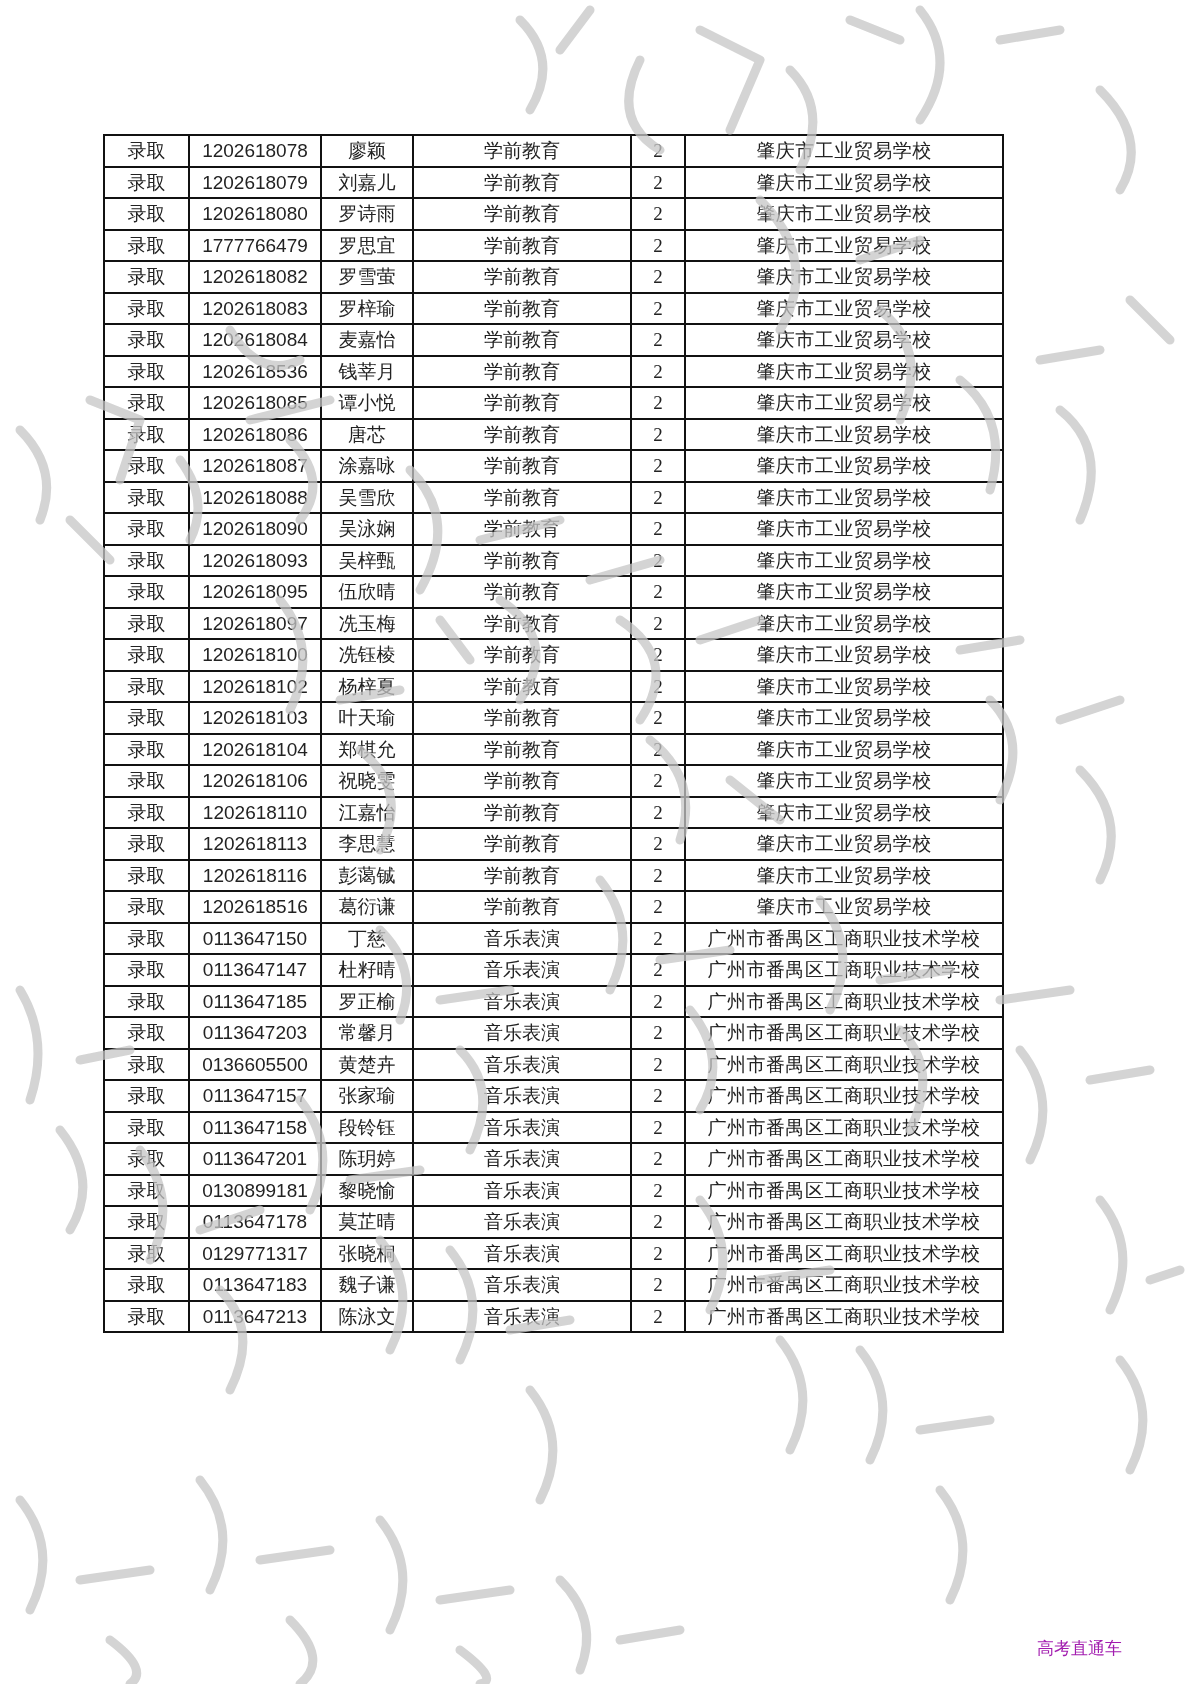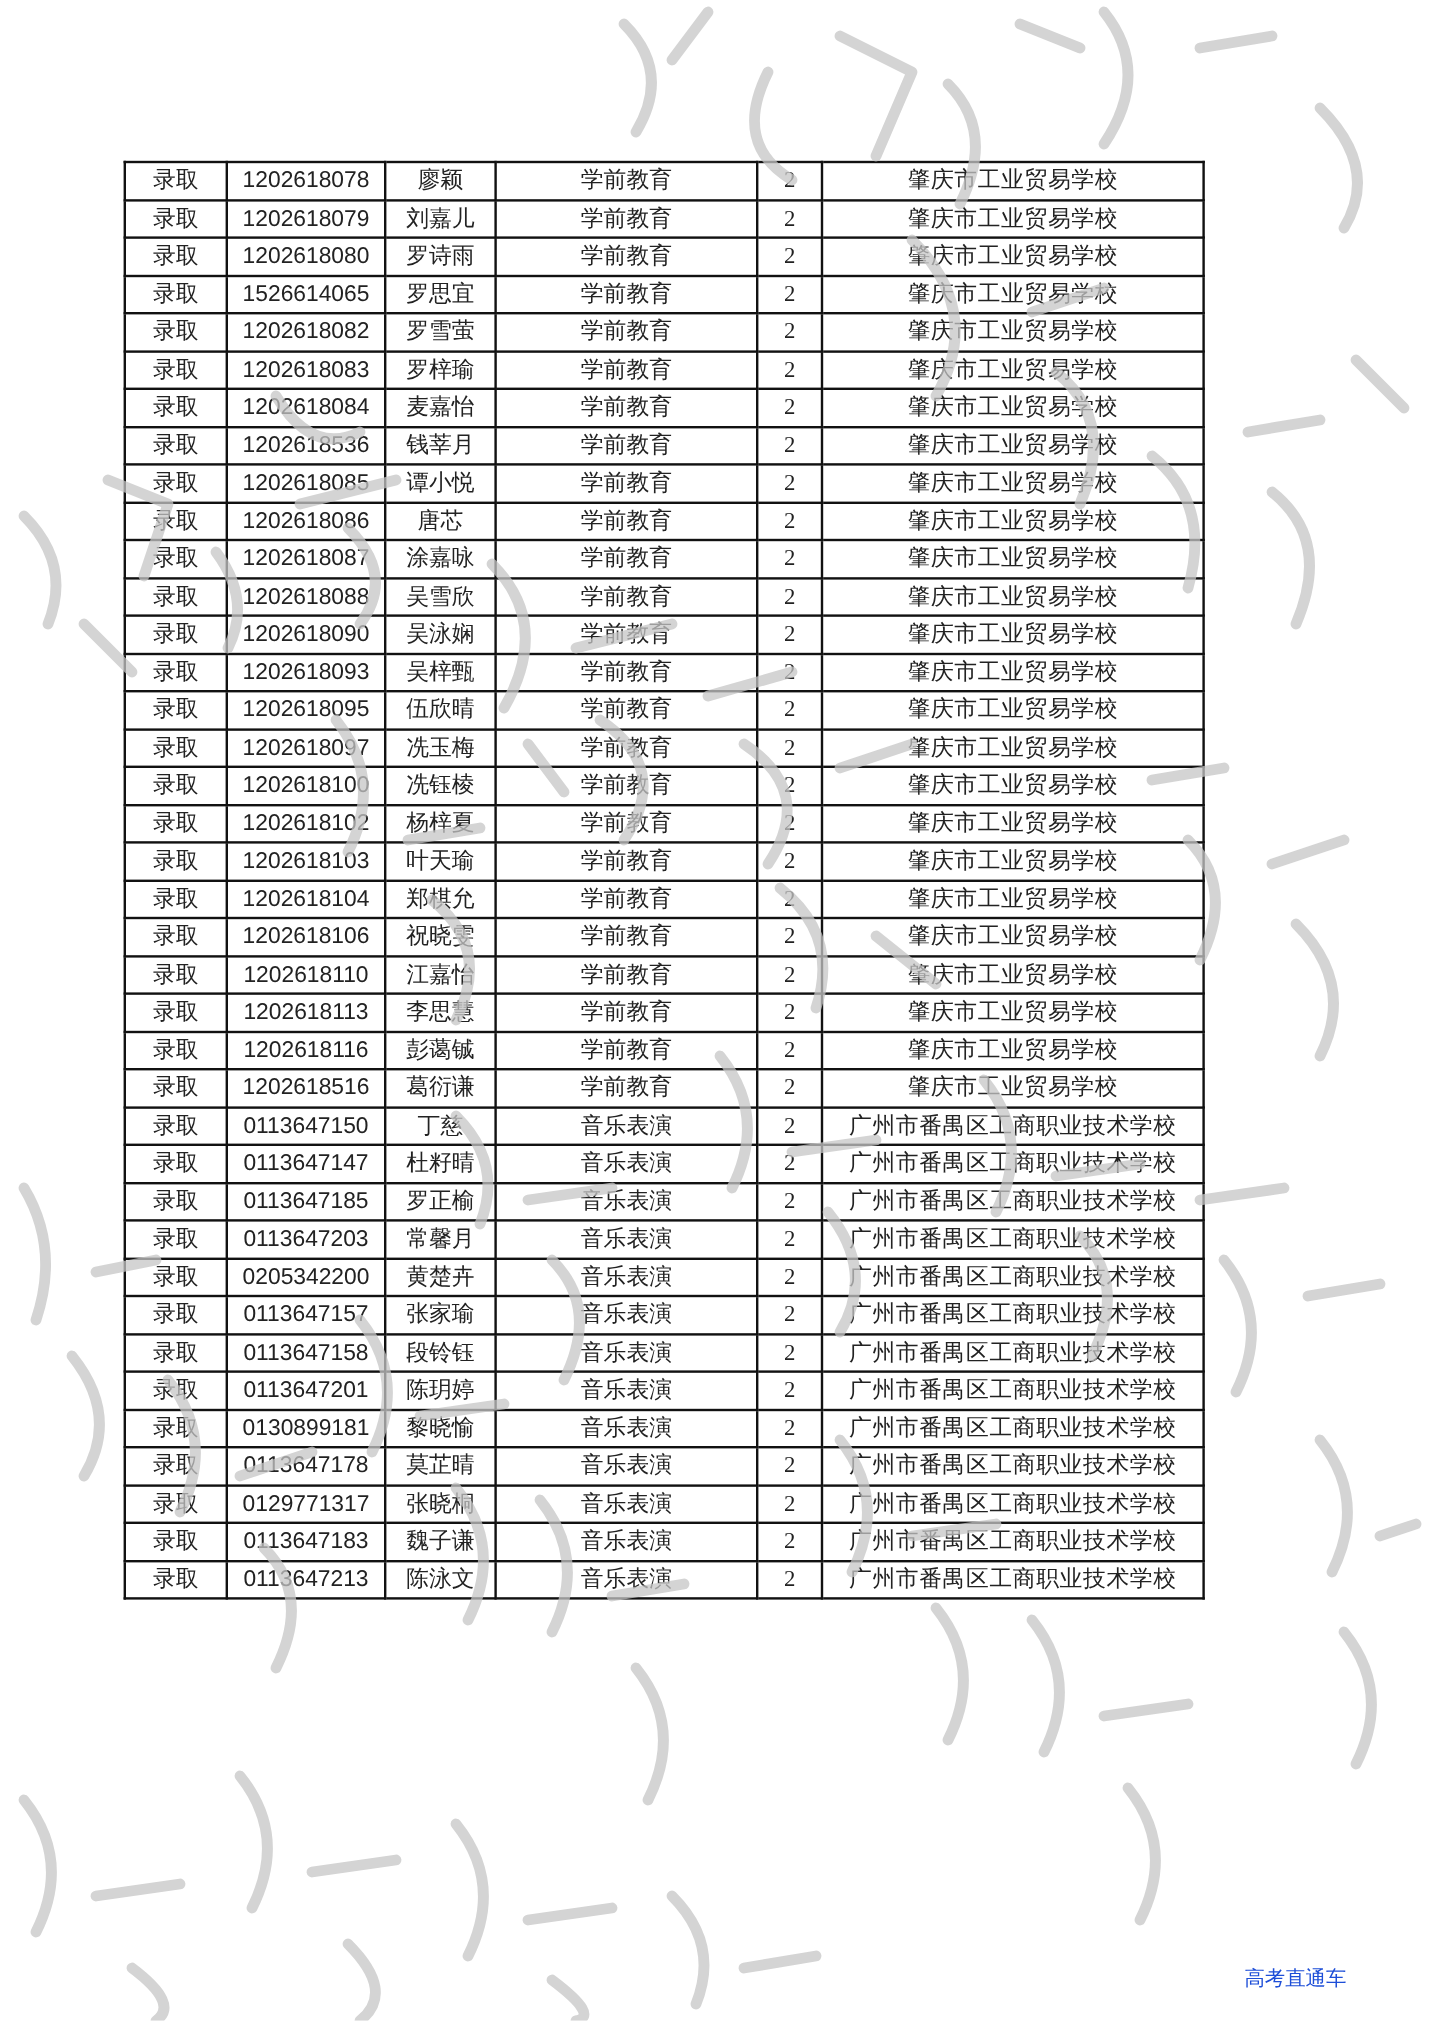--- a/index.html
+++ b/index.html
@@ -53,21 +53,21 @@
     td.c-name { width: 90px; }
     td.c-major { width: 216px; }
     td.c-num { width: 52px; font-family: "Liberation Serif", "DejaVu Serif", serif; font-size: 20px; }
     td.c-school { width: 316px; letter-spacing: 0.5px; }
     .footer {
       position: absolute;
       right: 69px;
       top: 1637px;
       font-family: Liberation Sans, sans-serif;
       font-size: 17px;
-      color: #1d4ed8;
+      color: #a21caf;
       z-index: 3;
     }
   </style>
 </head>
 <body>
 
 <div class="page">
 
   <table class="admit">
     <tbody id="rows">
@@ -90,21 +90,21 @@
         <tr>
           <td class="c-status">录取</td>
           <td class="c-id">1202618080</td>
           <td class="c-name">罗诗雨</td>
           <td class="c-major">学前教育</td>
           <td class="c-num">2</td>
           <td class="c-school">肇庆市工业贸易学校</td>
         </tr>
         <tr>
           <td class="c-status">录取</td>
-          <td class="c-id">1526614065</td>
+          <td class="c-id">1777766479</td>
           <td class="c-name">罗思宜</td>
           <td class="c-major">学前教育</td>
           <td class="c-num">2</td>
           <td class="c-school">肇庆市工业贸易学校</td>
         </tr>
         <tr>
           <td class="c-status">录取</td>
           <td class="c-id">1202618082</td>
           <td class="c-name">罗雪萤</td>
           <td class="c-major">学前教育</td>
@@ -298,21 +298,21 @@
         <tr>
           <td class="c-status">录取</td>
           <td class="c-id">0113647203</td>
           <td class="c-name">常馨月</td>
           <td class="c-major">音乐表演</td>
           <td class="c-num">2</td>
           <td class="c-school">广州市番禺区工商职业技术学校</td>
         </tr>
         <tr>
           <td class="c-status">录取</td>
-          <td class="c-id">0205342200</td>
+          <td class="c-id">0136605500</td>
           <td class="c-name">黄楚卉</td>
           <td class="c-major">音乐表演</td>
           <td class="c-num">2</td>
           <td class="c-school">广州市番禺区工商职业技术学校</td>
         </tr>
         <tr>
           <td class="c-status">录取</td>
           <td class="c-id">0113647157</td>
           <td class="c-name">张家瑜</td>
           <td class="c-major">音乐表演</td>

